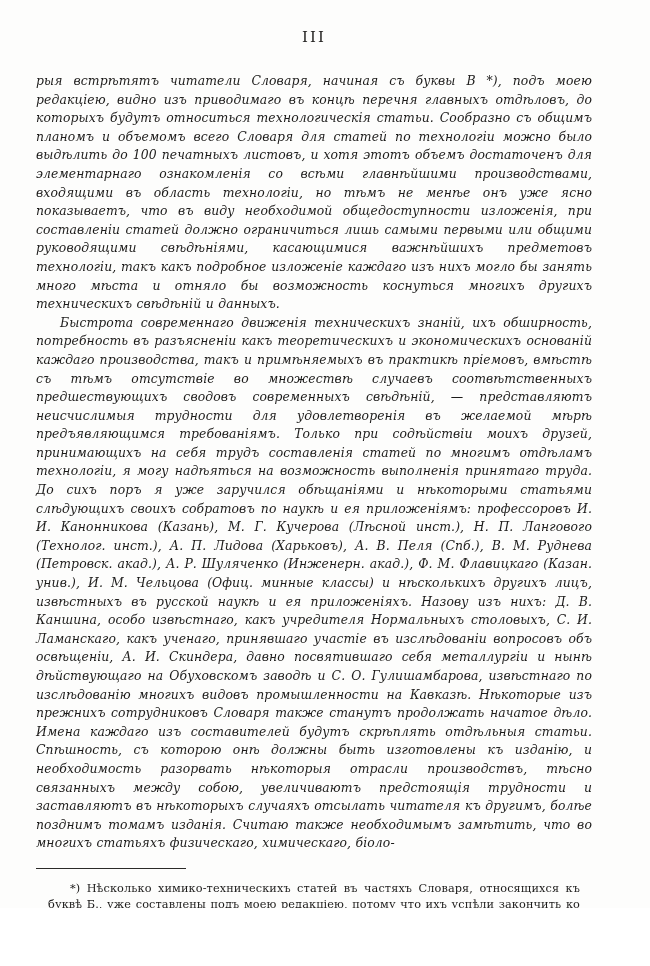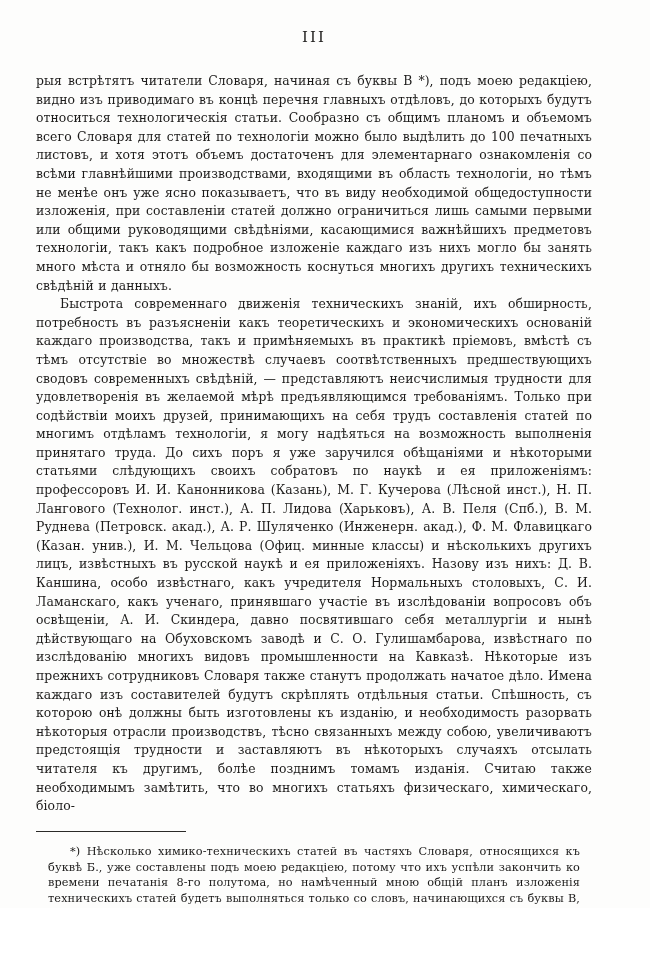--- a/index.html
+++ b/index.html
@@ -20,20 +20,21 @@
   }
   .page-number {
     text-align: center;
     font-size: 15px;
     letter-spacing: 2px;
     margin: 8px 0 26px 0;
     font-weight: normal;
   }
   .body-text {
     display: block;
+    font-style: italic;
   }
   .para {
     margin: 0;
     font-size: 12.4px;
     line-height: 18.6px;
     text-align: justify;
     letter-spacing: 0.1px;
     word-spacing: 0.4px;
     text-rendering: optimizeLegibility;
   }

